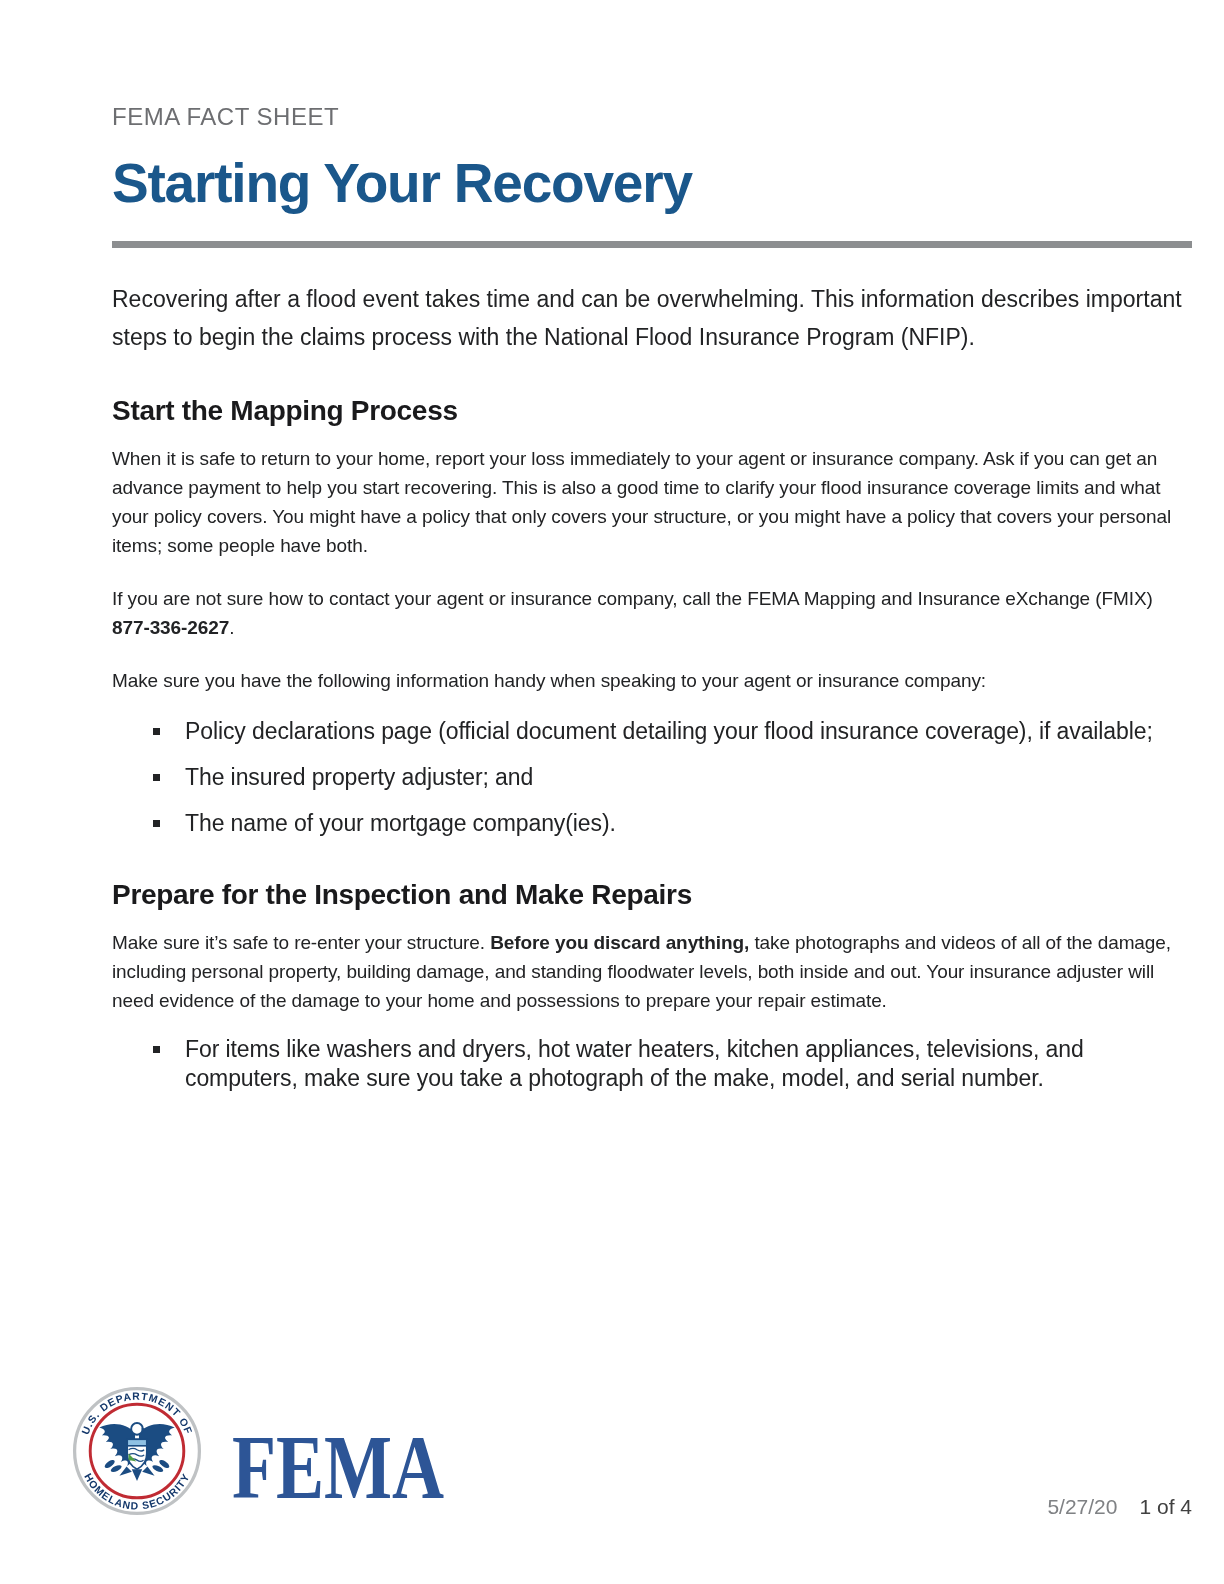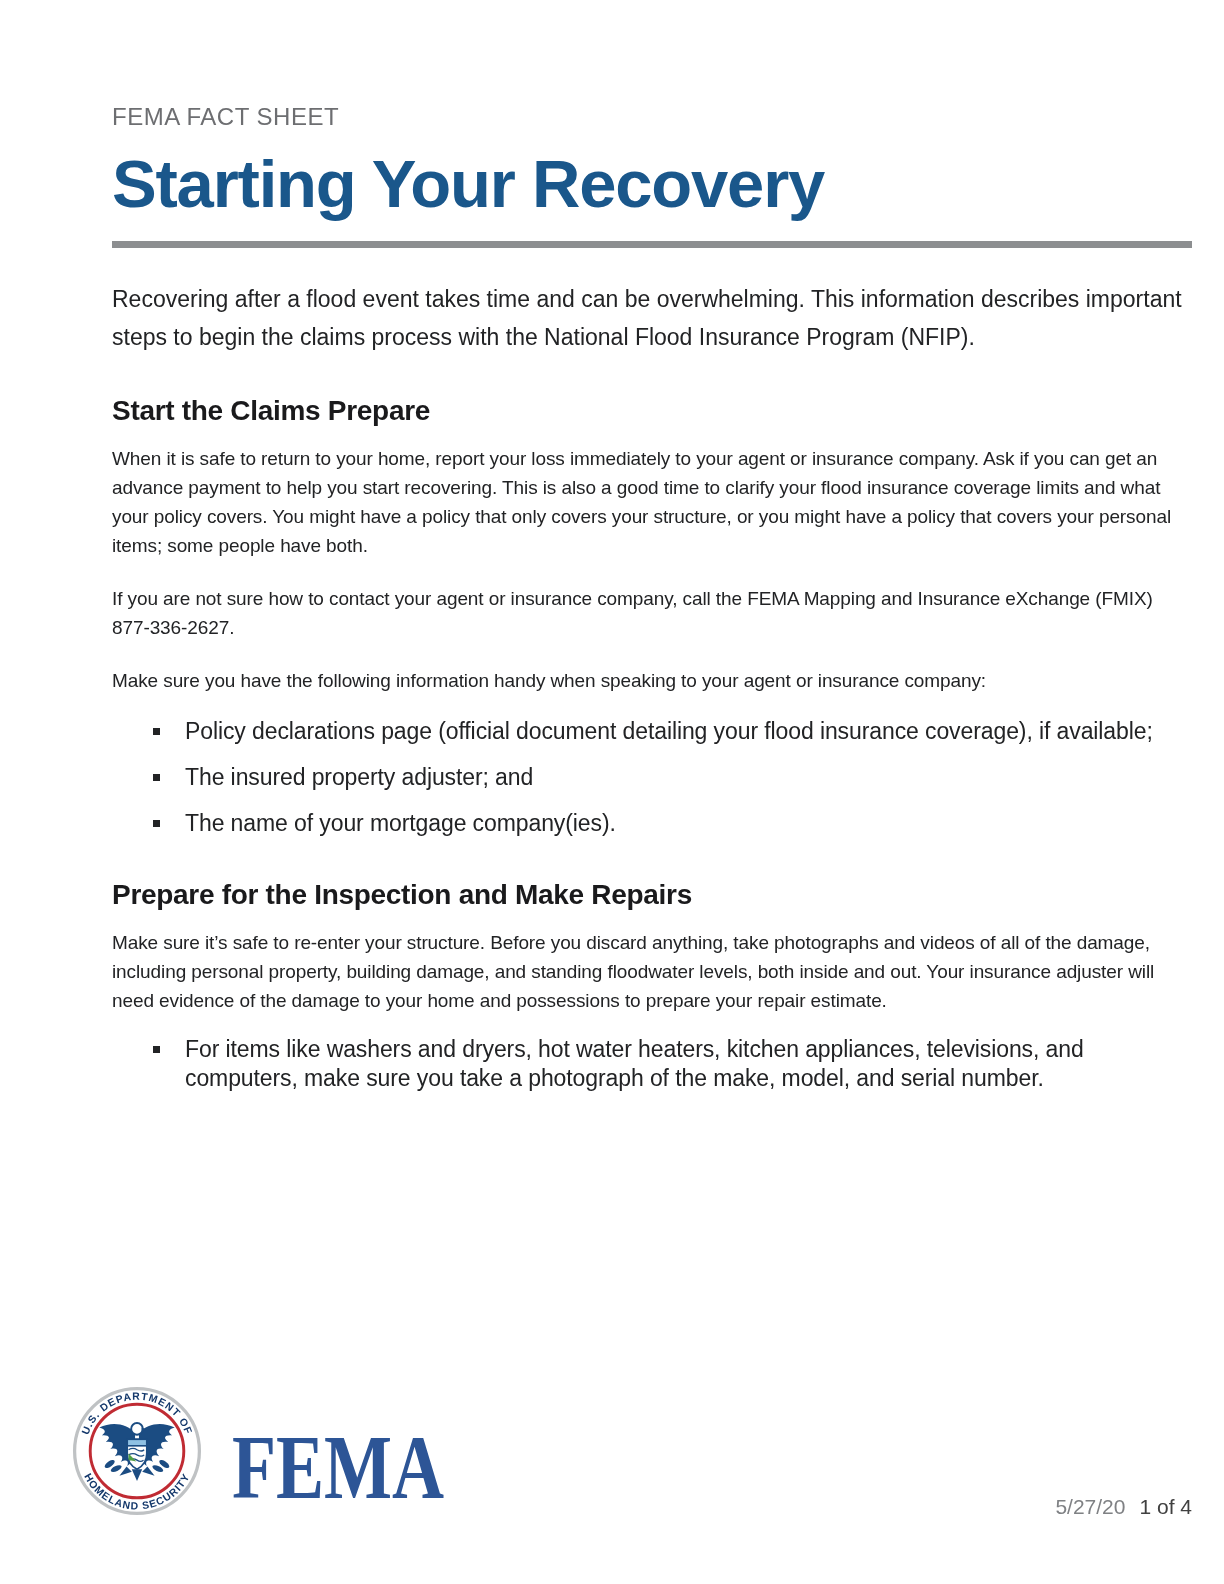--- a/index.html
+++ b/index.html
@@ -29,21 +29,21 @@
   }
   .kicker{
     margin-top:102px;
     font-size:24px;
     line-height:30px;
     color:var(--kicker-gray);
     letter-spacing:0.5px;
   }
   .doc-title{
     margin-top:20px;
-    font-size:67px;
+    font-size:55px;
     line-height:63px;
     font-weight:bold;
     letter-spacing:-1.2px;
     color:var(--title-blue);
   }
   .title-rule{
     margin-top:26px;
     height:7px;
     background:var(--rule-gray);
     width:100%;
@@ -61,21 +61,21 @@
     color:#1A1A1C;
     letter-spacing:-0.3px;
   }
   p.body-p{
     margin:16px 0 0 0;
     font-size:19px;
     line-height:29px;
     letter-spacing:-0.1px;
   }
   p.body-p.spaced{ margin-top:24px; }
-  .bold-inline{ font-weight:normal; }
+  .bold-inline{ font-weight:bold; }
   ul.square-list{
     list-style:none;
     margin:22px 0 0 41px;
     padding:0;
   }
   ul.square-list li{
     position:relative;
     padding-left:32px;
     font-size:23px;
     line-height:29px;
@@ -100,39 +100,39 @@
   }
   .seal{ width:130px; height:130px; }
   .wordmark{ margin:40px 0 0 30px; }
   .page-footer{
     position:absolute;
     top:1494px;
     right:72px;
     font-size:21px;
     line-height:26px;
     display:flex;
-    gap:14px;
+    gap:22px;
     align-items:baseline;
   }
   .footer-date{ color:var(--date-gray); }
   .footer-page{ color:#404040; }
 </style>
 </head>
 <body>
 
 <div class="page">
   <div class="content">
 
     <div class="kicker">FEMA FACT SHEET</div>
     <div class="doc-title">Starting Your Recovery</div>
     <div class="title-rule"></div>
 
     <p class="intro">Recovering after a flood event takes time and can be overwhelming. This information describes important steps to begin the claims process with the National Flood Insurance Program (NFIP).</p>
 
-    <h2 class="section-heading">Start the Claims Prepare</h2>
+    <h2 class="section-heading">Start the Mapping Process</h2>
 
     <p class="body-p">When it is safe to return to your home, report your loss immediately to your agent or insurance company. Ask if you can get an advance payment to help you start recovering. This is also a good time to clarify your flood insurance coverage limits and what your policy covers. You might have a policy that only covers your structure, or you might have a policy that covers your personal items; some people have both.</p>
 
     <p class="body-p spaced"><span>If you are not sure how to contact your agent or insurance company, call the FEMA Mapping and Insurance eXchange (FMIX) </span><span class="bold-inline">877-336-2627</span><span>.</span></p>
 
     <p class="body-p spaced">Make sure you have the following information handy when speaking to your agent or insurance company:</p>
 
     <ul class="square-list">
       <li><span>Policy declarations page (official document detailing your flood insurance coverage), if available;</span></li>
       <li><span>The insured property adjuster; and</span></li>

